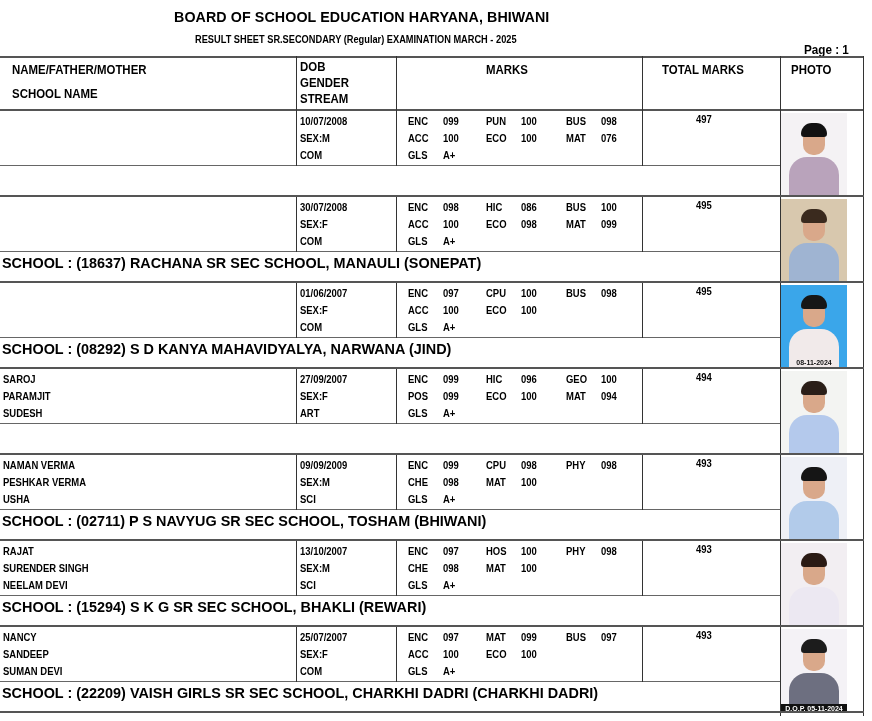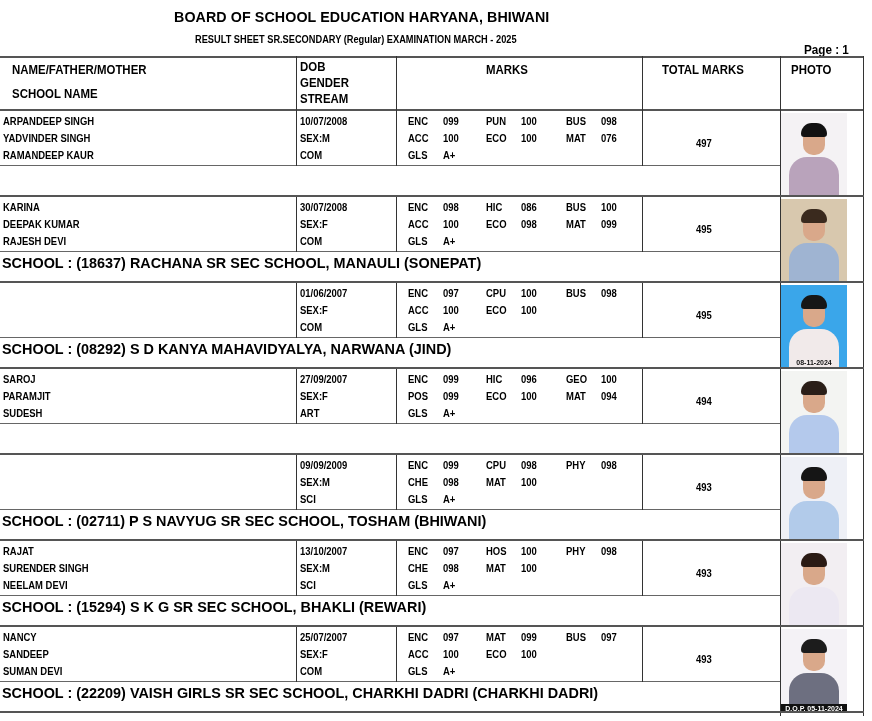--- a/index.html
+++ b/index.html
@@ -15,21 +15,21 @@
   .hline { position: absolute; left: 0; right: 0; height: 2px; background: #555; }
   .vline { position: absolute; width: 1px; background: #333; }
 
   .hdr { position: absolute; font-weight: bold; font-size: 13px; line-height: 15px; }
 
   .rec { position: absolute; left: 0; width: 864px; height: 86px; }
   .rec .cell { position: absolute; font-weight: bold; font-size: 11px; line-height: 17px; }
   .rec .nm { left: 3px; top: 2px; }
   .rec .dob { left: 300px; top: 2px; }
   .rec .mk { position: absolute; font-weight: bold; font-size: 11px; line-height: 17px; }
-  .rec .total { position: absolute; left: 660px; width: 90px; text-align: center; top: 2px; font-weight: bold; font-size: 11px; margin-top: 24px; }
+  .rec .total { position: absolute; left: 660px; width: 90px; text-align: center; top: 2px; font-weight: bold; font-size: 11px; }
   .rec .school { position: absolute; left: 2px; top: 56px; font-weight: bold; font-size: 15.5px; line-height: 20px; }
   .rec .sep { position: absolute; left: 0; width: 780px; top: 54px; height: 1px; background: #666; }
   .photo { position: absolute; left: 781px; top: 2px; width: 66px; height: 84px; overflow: hidden; }
   .photo .bg { position: absolute; inset: 0; }
   .photo .head { position: absolute; left: 22px; top: 14px; width: 22px; height: 28px; border-radius: 11px 11px 10px 10px; background: #d9a88a; }
   .photo .hair { position: absolute; left: 20px; top: 10px; width: 26px; height: 14px; border-radius: 13px 13px 4px 4px; }
   .photo .body { position: absolute; left: 8px; top: 44px; width: 50px; height: 42px; border-radius: 18px 18px 0 0; }
   .photo .stamp { position: absolute; left: 2px; right: 2px; bottom: 2px; font-size: 7px; font-weight: bold; text-align: center; line-height: 9px; }
 </style>
 </head>
@@ -53,25 +53,20 @@
 
   <div class="vline" style="left:296px; top:0; height:82px"></div>
   <div class="vline" style="left:396px; top:0; height:55px"></div>
   <div class="vline" style="left:642px; top:0; height:55px"></div>
   <div class="vline" style="left:780px; top:0; height:660px"></div>
   <div class="vline" style="left:863px; top:0; height:660px"></div>
 </div>
 
 <div id="records">
     <div class="rec" style="top: 111px;">
-    <div class="cell nm">
-      <div><span class="cond" style="transform:scaleX(0.86)">ARPANDEEP SINGH</span></div>
-      <div><span class="cond" style="transform:scaleX(0.86)">YADVINDER SINGH</span></div>
-      <div><span class="cond" style="transform:scaleX(0.86)">RAMANDEEP KAUR</span></div>
-    </div>
     <div class="cell dob">
       <div><span class="cond" style="transform:scaleX(0.86)">10/07/2008</span></div>
       <div><span class="cond" style="transform:scaleX(0.86)">SEX:M</span></div>
       <div><span class="cond" style="transform:scaleX(0.86)">COM</span></div>
     </div>
     <div class="marks">
         <div class="mk" style="left: 408px; top: 2px;"><span class="cond" style="transform:scaleX(0.86)">ENC</span></div>
         <div class="mk" style="left: 443px; top: 2px;"><span class="cond" style="transform:scaleX(0.86)">099</span></div>
         <div class="mk" style="left: 486px; top: 2px;"><span class="cond" style="transform:scaleX(0.86)">PUN</span></div>
         <div class="mk" style="left: 521px; top: 2px;"><span class="cond" style="transform:scaleX(0.86)">100</span></div>
@@ -94,25 +89,20 @@
       <div class="head"></div>
       <div class="hair" style="background: rgb(17, 17, 17);"></div>
       <div class="stamp"></div>
     </div>
   <div style="position: absolute; left: 296px; top: 0px; width: 1px; height: 55px; background: rgb(51, 51, 51);"></div>
       <div style="position: absolute; left: 396px; top: 0px; width: 1px; height: 55px; background: rgb(51, 51, 51);"></div>
       <div style="position: absolute; left: 642px; top: 0px; width: 1px; height: 55px; background: rgb(51, 51, 51);"></div>
       <div style="position: absolute; left: 0px; top: 84px; width: 864px; height: 2px; background: rgb(85, 85, 85);"></div>
     </div>
     <div class="rec" style="top: 197px;">
-    <div class="cell nm">
-      <div><span class="cond" style="transform:scaleX(0.86)">KARINA</span></div>
-      <div><span class="cond" style="transform:scaleX(0.86)">DEEPAK KUMAR</span></div>
-      <div><span class="cond" style="transform:scaleX(0.86)">RAJESH DEVI</span></div>
-    </div>
     <div class="cell dob">
       <div><span class="cond" style="transform:scaleX(0.86)">30/07/2008</span></div>
       <div><span class="cond" style="transform:scaleX(0.86)">SEX:F</span></div>
       <div><span class="cond" style="transform:scaleX(0.86)">COM</span></div>
     </div>
     <div class="marks">
         <div class="mk" style="left: 408px; top: 2px;"><span class="cond" style="transform:scaleX(0.86)">ENC</span></div>
         <div class="mk" style="left: 443px; top: 2px;"><span class="cond" style="transform:scaleX(0.86)">098</span></div>
         <div class="mk" style="left: 486px; top: 2px;"><span class="cond" style="transform:scaleX(0.86)">HIC</span></div>
         <div class="mk" style="left: 521px; top: 2px;"><span class="cond" style="transform:scaleX(0.86)">086</span></div>
@@ -212,20 +202,25 @@
       <div class="head"></div>
       <div class="hair" style="background: rgb(42, 30, 24);"></div>
       <div class="stamp"></div>
     </div>
   <div style="position: absolute; left: 296px; top: 0px; width: 1px; height: 55px; background: rgb(51, 51, 51);"></div>
       <div style="position: absolute; left: 396px; top: 0px; width: 1px; height: 55px; background: rgb(51, 51, 51);"></div>
       <div style="position: absolute; left: 642px; top: 0px; width: 1px; height: 55px; background: rgb(51, 51, 51);"></div>
       <div style="position: absolute; left: 0px; top: 84px; width: 864px; height: 2px; background: rgb(85, 85, 85);"></div>
     </div>
     <div class="rec" style="top: 455px;">
+    <div class="cell nm">
+      <div><span class="cond" style="transform:scaleX(0.86)">NAMAN VERMA</span></div>
+      <div><span class="cond" style="transform:scaleX(0.86)">PESHKAR VERMA</span></div>
+      <div><span class="cond" style="transform:scaleX(0.86)">USHA</span></div>
+    </div>
     <div class="cell dob">
       <div><span class="cond" style="transform:scaleX(0.86)">09/09/2009</span></div>
       <div><span class="cond" style="transform:scaleX(0.86)">SEX:M</span></div>
       <div><span class="cond" style="transform:scaleX(0.86)">SCI</span></div>
     </div>
     <div class="marks">
         <div class="mk" style="left: 408px; top: 2px;"><span class="cond" style="transform:scaleX(0.86)">ENC</span></div>
         <div class="mk" style="left: 443px; top: 2px;"><span class="cond" style="transform:scaleX(0.86)">099</span></div>
         <div class="mk" style="left: 486px; top: 2px;"><span class="cond" style="transform:scaleX(0.86)">CPU</span></div>
         <div class="mk" style="left: 521px; top: 2px;"><span class="cond" style="transform:scaleX(0.86)">098</span></div>

